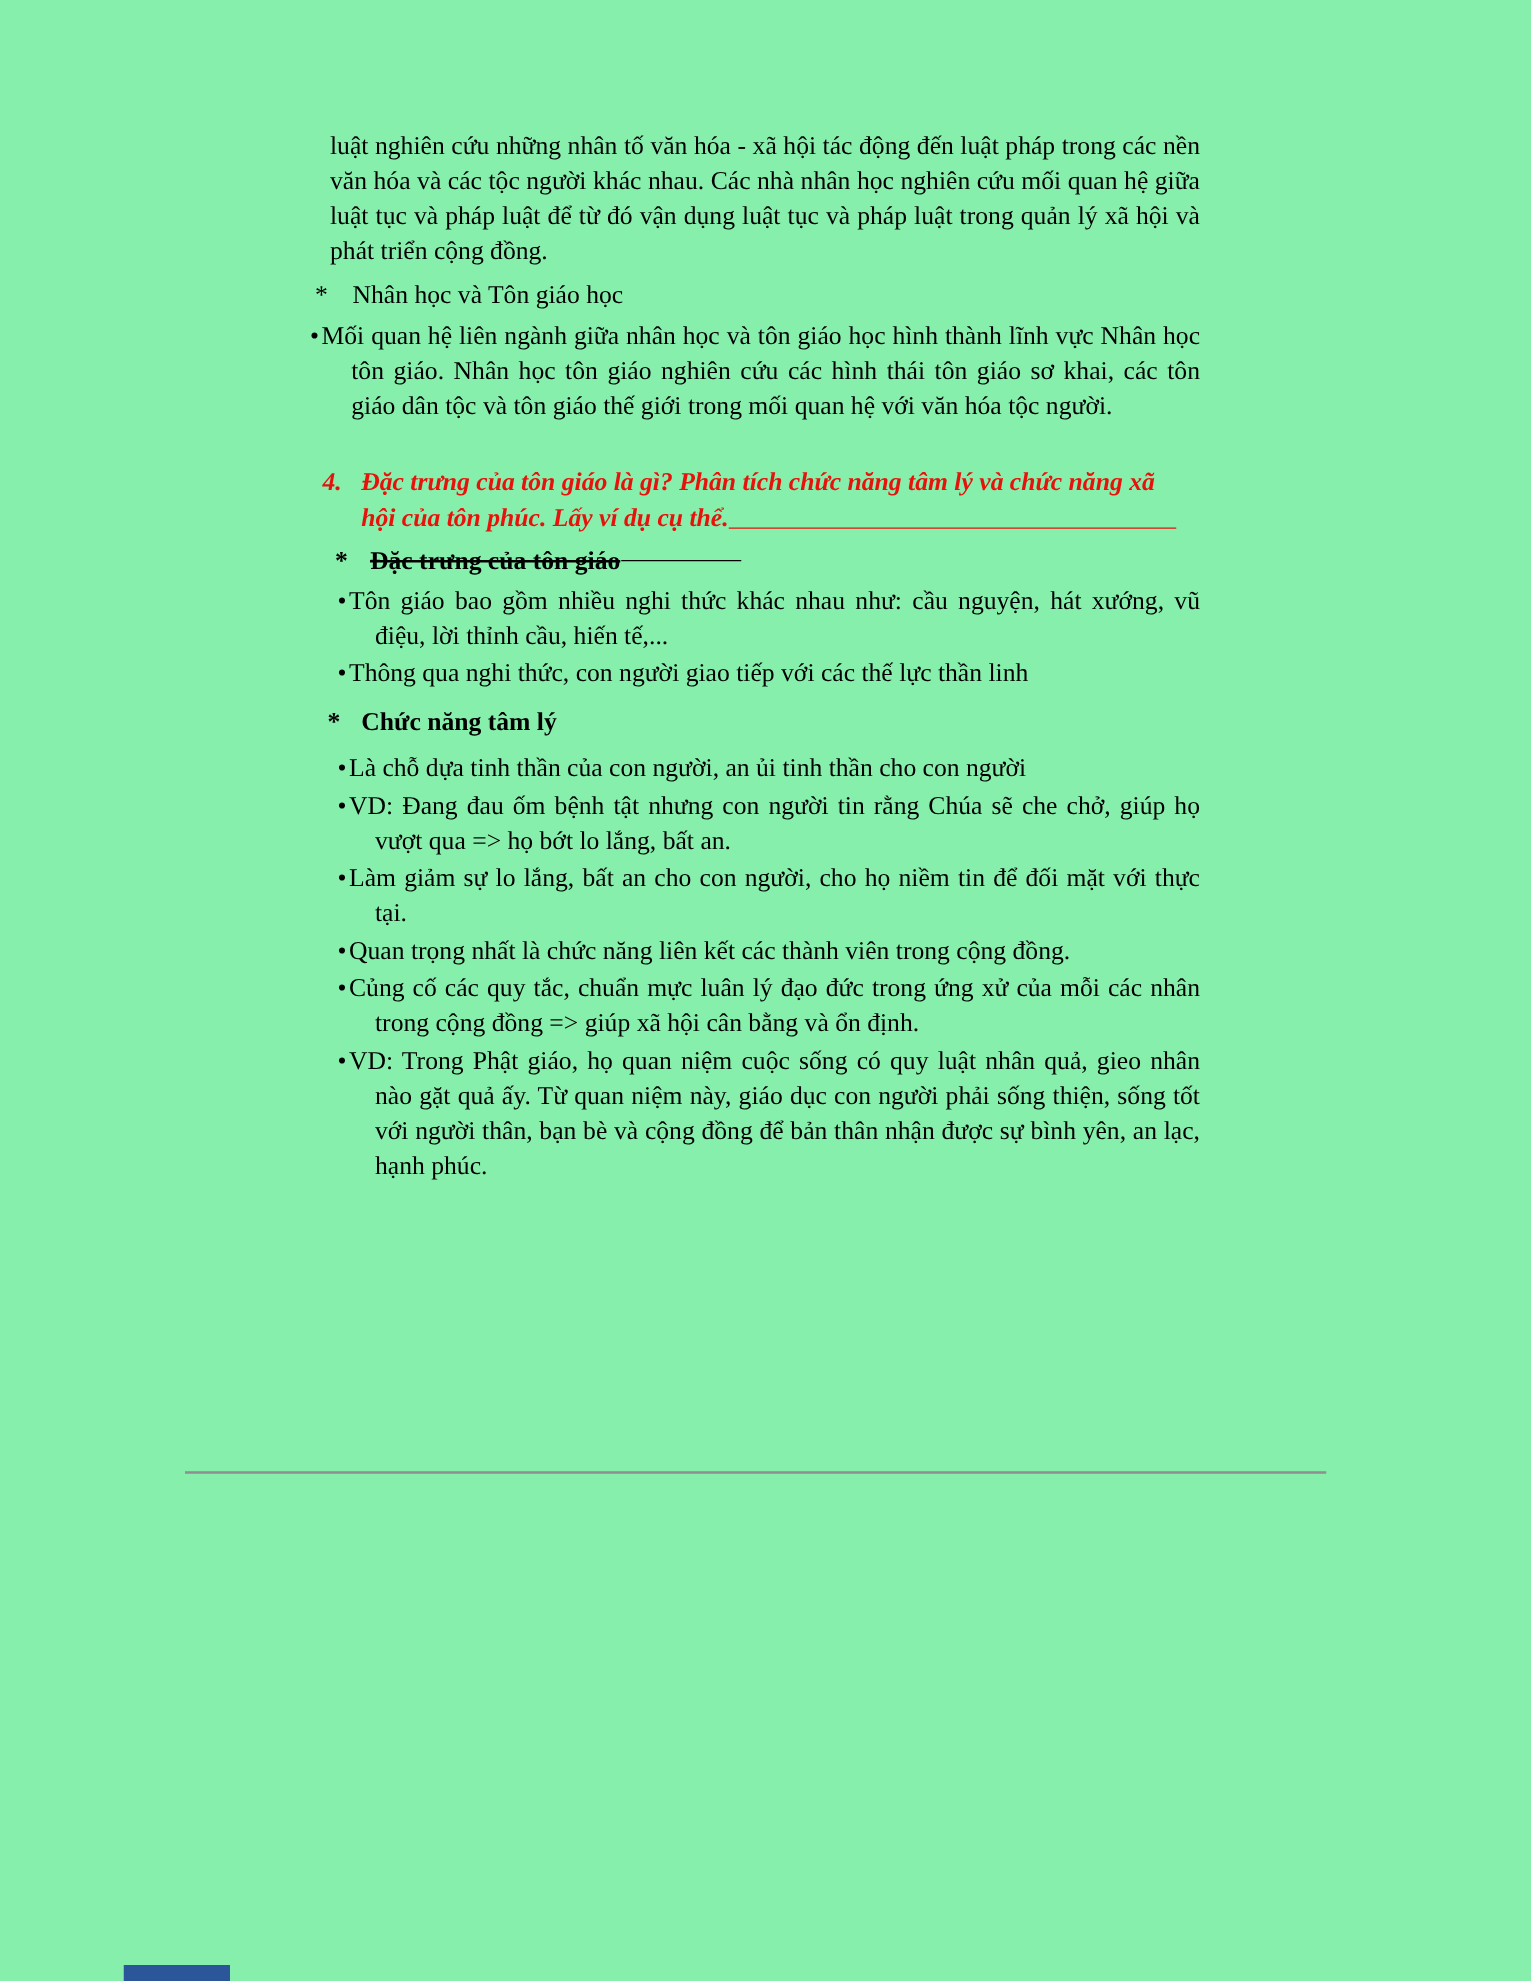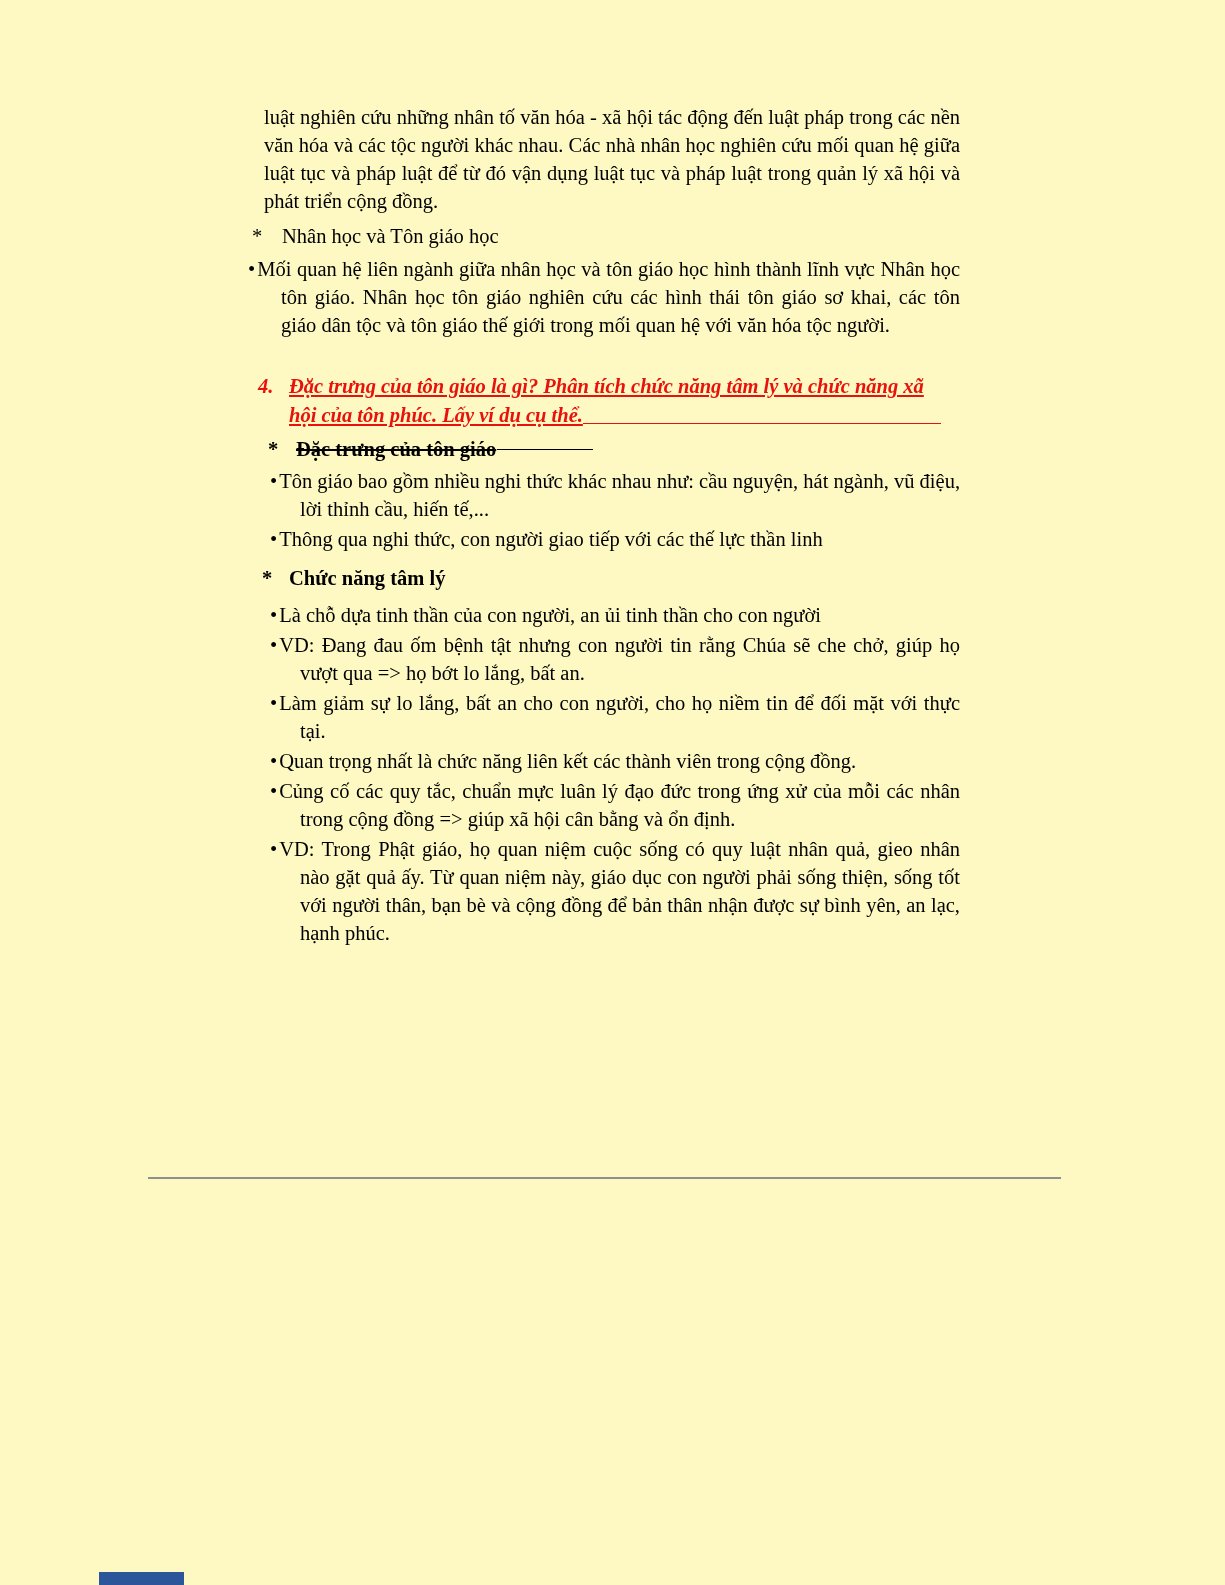--- a/index.html
+++ b/index.html
@@ -5,21 +5,21 @@
   * { margin: 0; padding: 0; box-sizing: border-box; }
   html, body { background: #ffffff; }
   body {
     width: 1225px; height: 1585px;
     font-family: "Liberation Serif", "DejaVu Serif", serif;
     color: #000000;
   }
   .page {
     position: relative;
     width: 1225px; height: 1585px;
-    background: #fef9c3;
+    background: #86efac;
     overflow: hidden;
   }
   .content {
     position: absolute;
     left: 248px; top: 103px;
     width: 712px;
     font-size: 20.5px;
     line-height: 28px;
   }
   .justify { text-align: justify; }
@@ -34,21 +34,21 @@
     margin-top: 4px;
   }
 
   .q-heading {
     color: #e8120c;
     font-weight: 700; font-style: italic;
     margin: 33px 0 5px 10px;
     line-height: 29px;
   }
   .q-line1 .q-num { display: inline-block; width: 31px; }
-  .u { text-decoration: underline; }
+  .u { }
   .q-line2 { padding-left: 31px; }
   .u-fill {
     display: inline-block;
     width: 358px; height: 0;
     border-bottom: 1.6px solid #e8120c;
     vertical-align: baseline;
     transform: translateY(2px);
   }
 
   .h-strike { font-weight: 700; margin: 5px 0 4px 20px; }
@@ -97,21 +97,21 @@
 
     <p class="li-wide justify"><span class="dot">•</span><span>Mối quan hệ liên ngành giữa nhân học và tôn giáo học hình thành lĩnh vực Nhân học tôn giáo. Nhân học tôn giáo nghiên cứu các hình thái tôn giáo sơ khai, các tôn giáo dân tộc và tôn giáo thế giới trong mối quan hệ với văn hóa tộc người.</span></p>
 
     <div class="q-heading">
       <div class="q-line1"><span class="q-num">4.</span><span class="u">Đặc trưng của tôn giáo là gì? Phân tích chức năng tâm lý và chức năng xã</span></div>
       <div class="q-line2"><span class="u">hội của tôn phúc. Lấy ví dụ cụ thể.</span><span class="u-fill"></span></div>
     </div>
 
     <p class="h-strike"><span class="star">*</span><span class="strike">Đặc trưng của tôn giáo</span><span class="strike-ext"></span></p>
 
-    <p class="li justify"><span class="dot">•</span><span>Tôn giáo bao gồm nhiều nghi thức khác nhau như: cầu nguyện, hát ngành, vũ điệu, lời thỉnh cầu, hiến tế,...</span></p>
+    <p class="li justify"><span class="dot">•</span><span>Tôn giáo bao gồm nhiều nghi thức khác nhau như: cầu nguyện, hát xướng, vũ điệu, lời thỉnh cầu, hiến tế,...</span></p>
     <p class="li justify"><span class="dot">•</span><span>Thông qua nghi thức, con người giao tiếp với các thế lực thần linh</span></p>
 
     <p class="h-func"><span class="star">*</span><span>Chức năng tâm lý</span></p>
 
     <p class="li justify"><span class="dot">•</span><span>Là chỗ dựa tinh thần của con người, an ủi tinh thần cho con người</span></p>
     <p class="li justify"><span class="dot">•</span><span>VD: Đang đau ốm bệnh tật nhưng con người tin rằng Chúa sẽ che chở, giúp họ vượt qua =&gt; họ bớt lo lắng, bất an.</span></p>
     <p class="li justify"><span class="dot">•</span><span>Làm giảm sự lo lắng, bất an cho con người, cho họ niềm tin để đối mặt với thực tại.</span></p>
 
 
     <p class="li justify"><span class="dot">•</span><span>Quan trọng nhất là chức năng liên kết các thành viên trong cộng đồng.</span></p>

